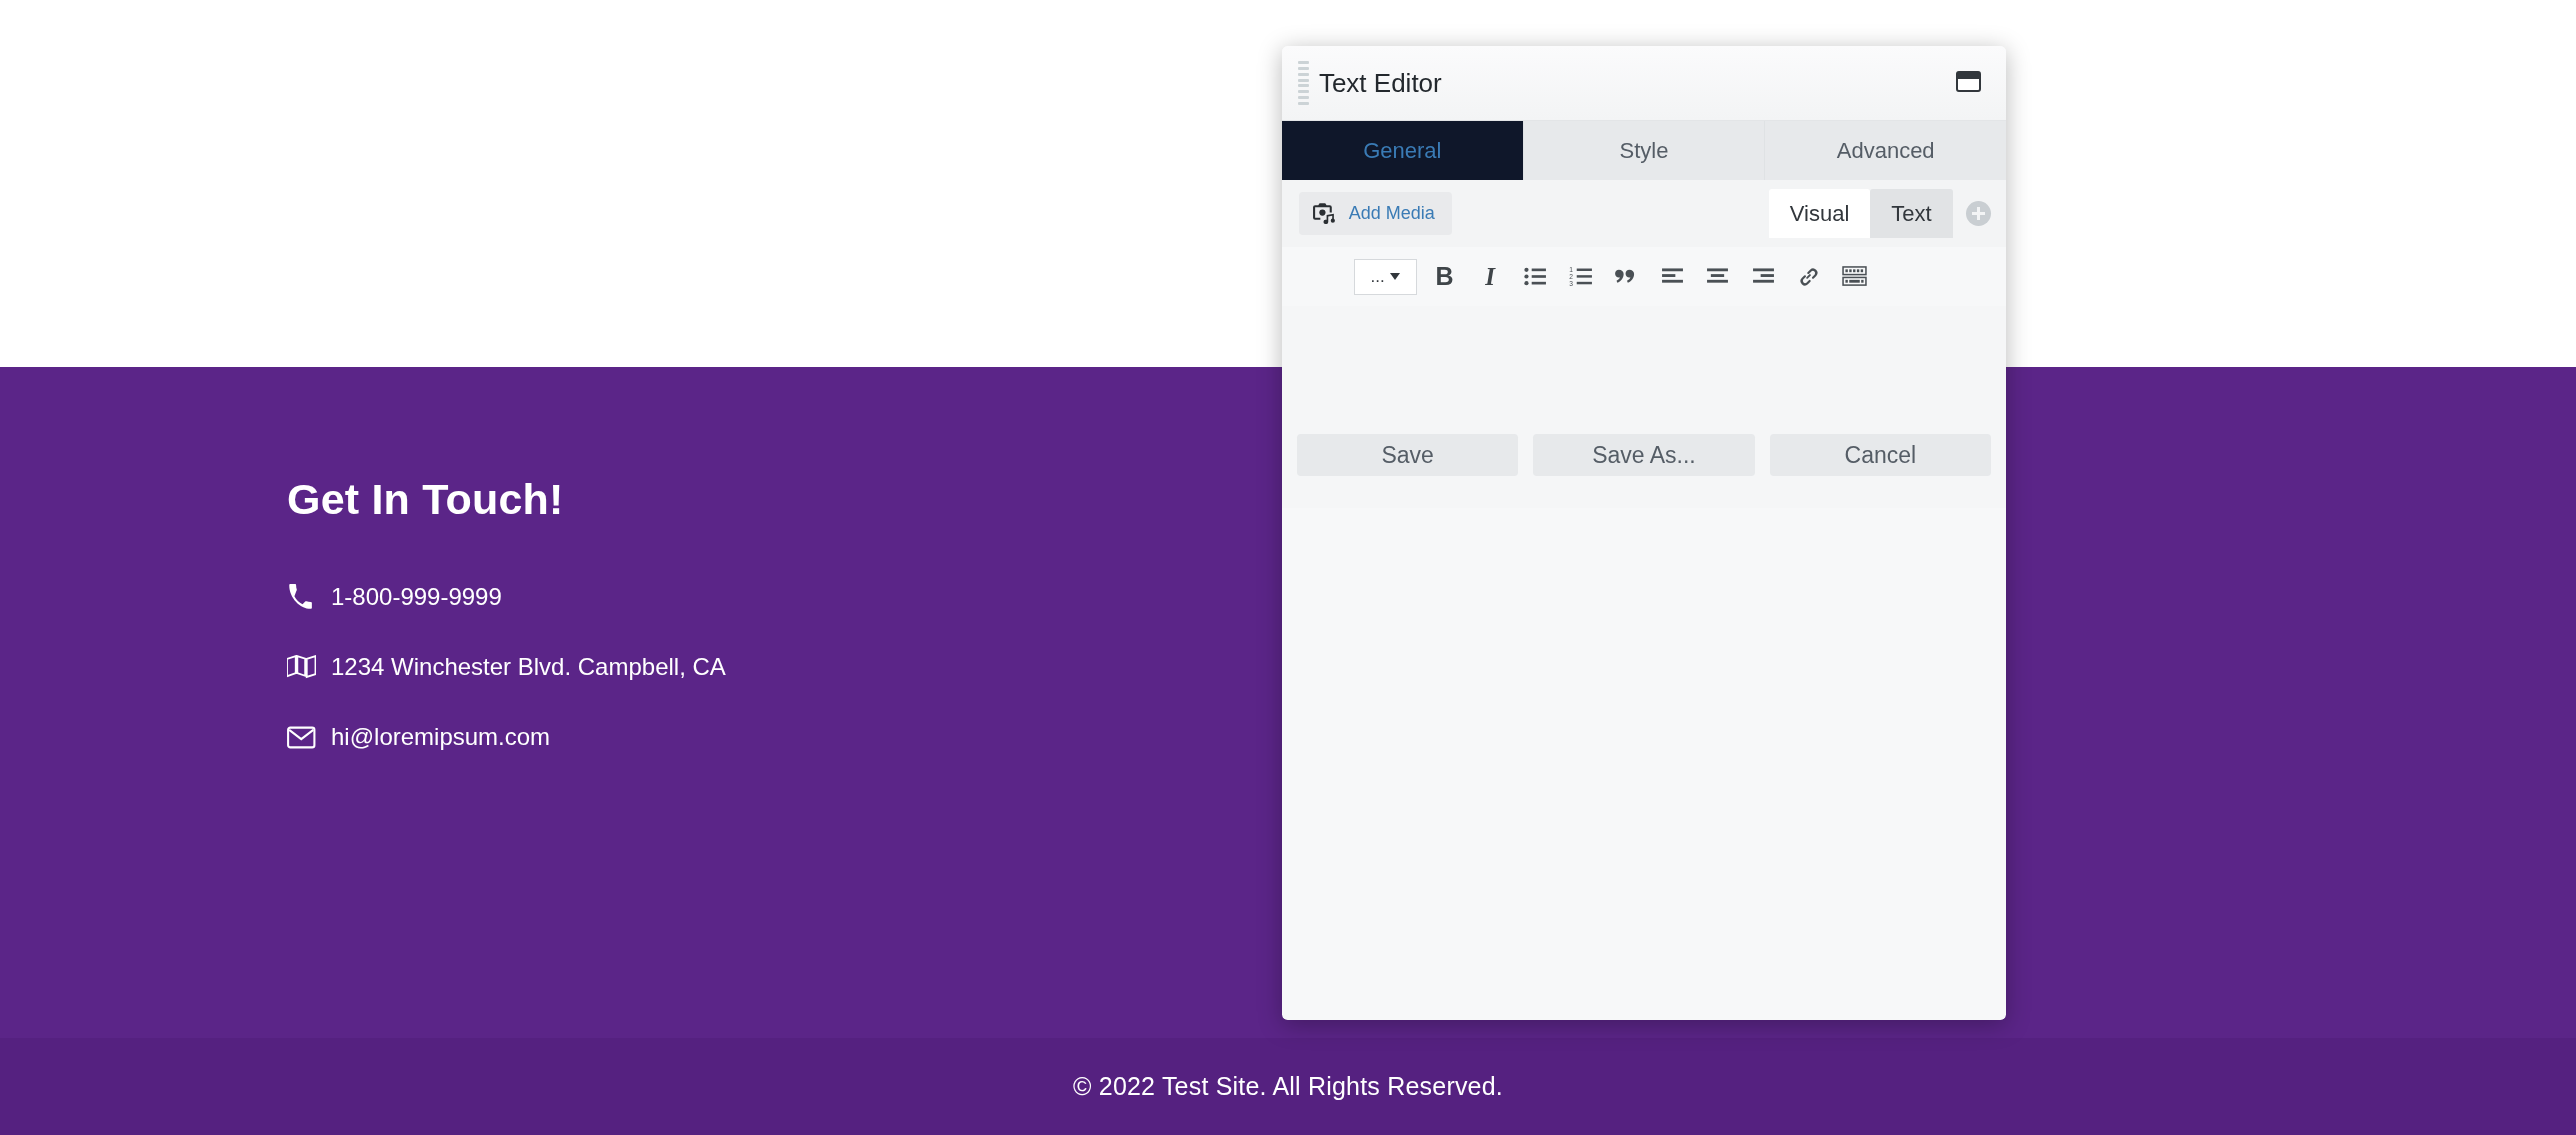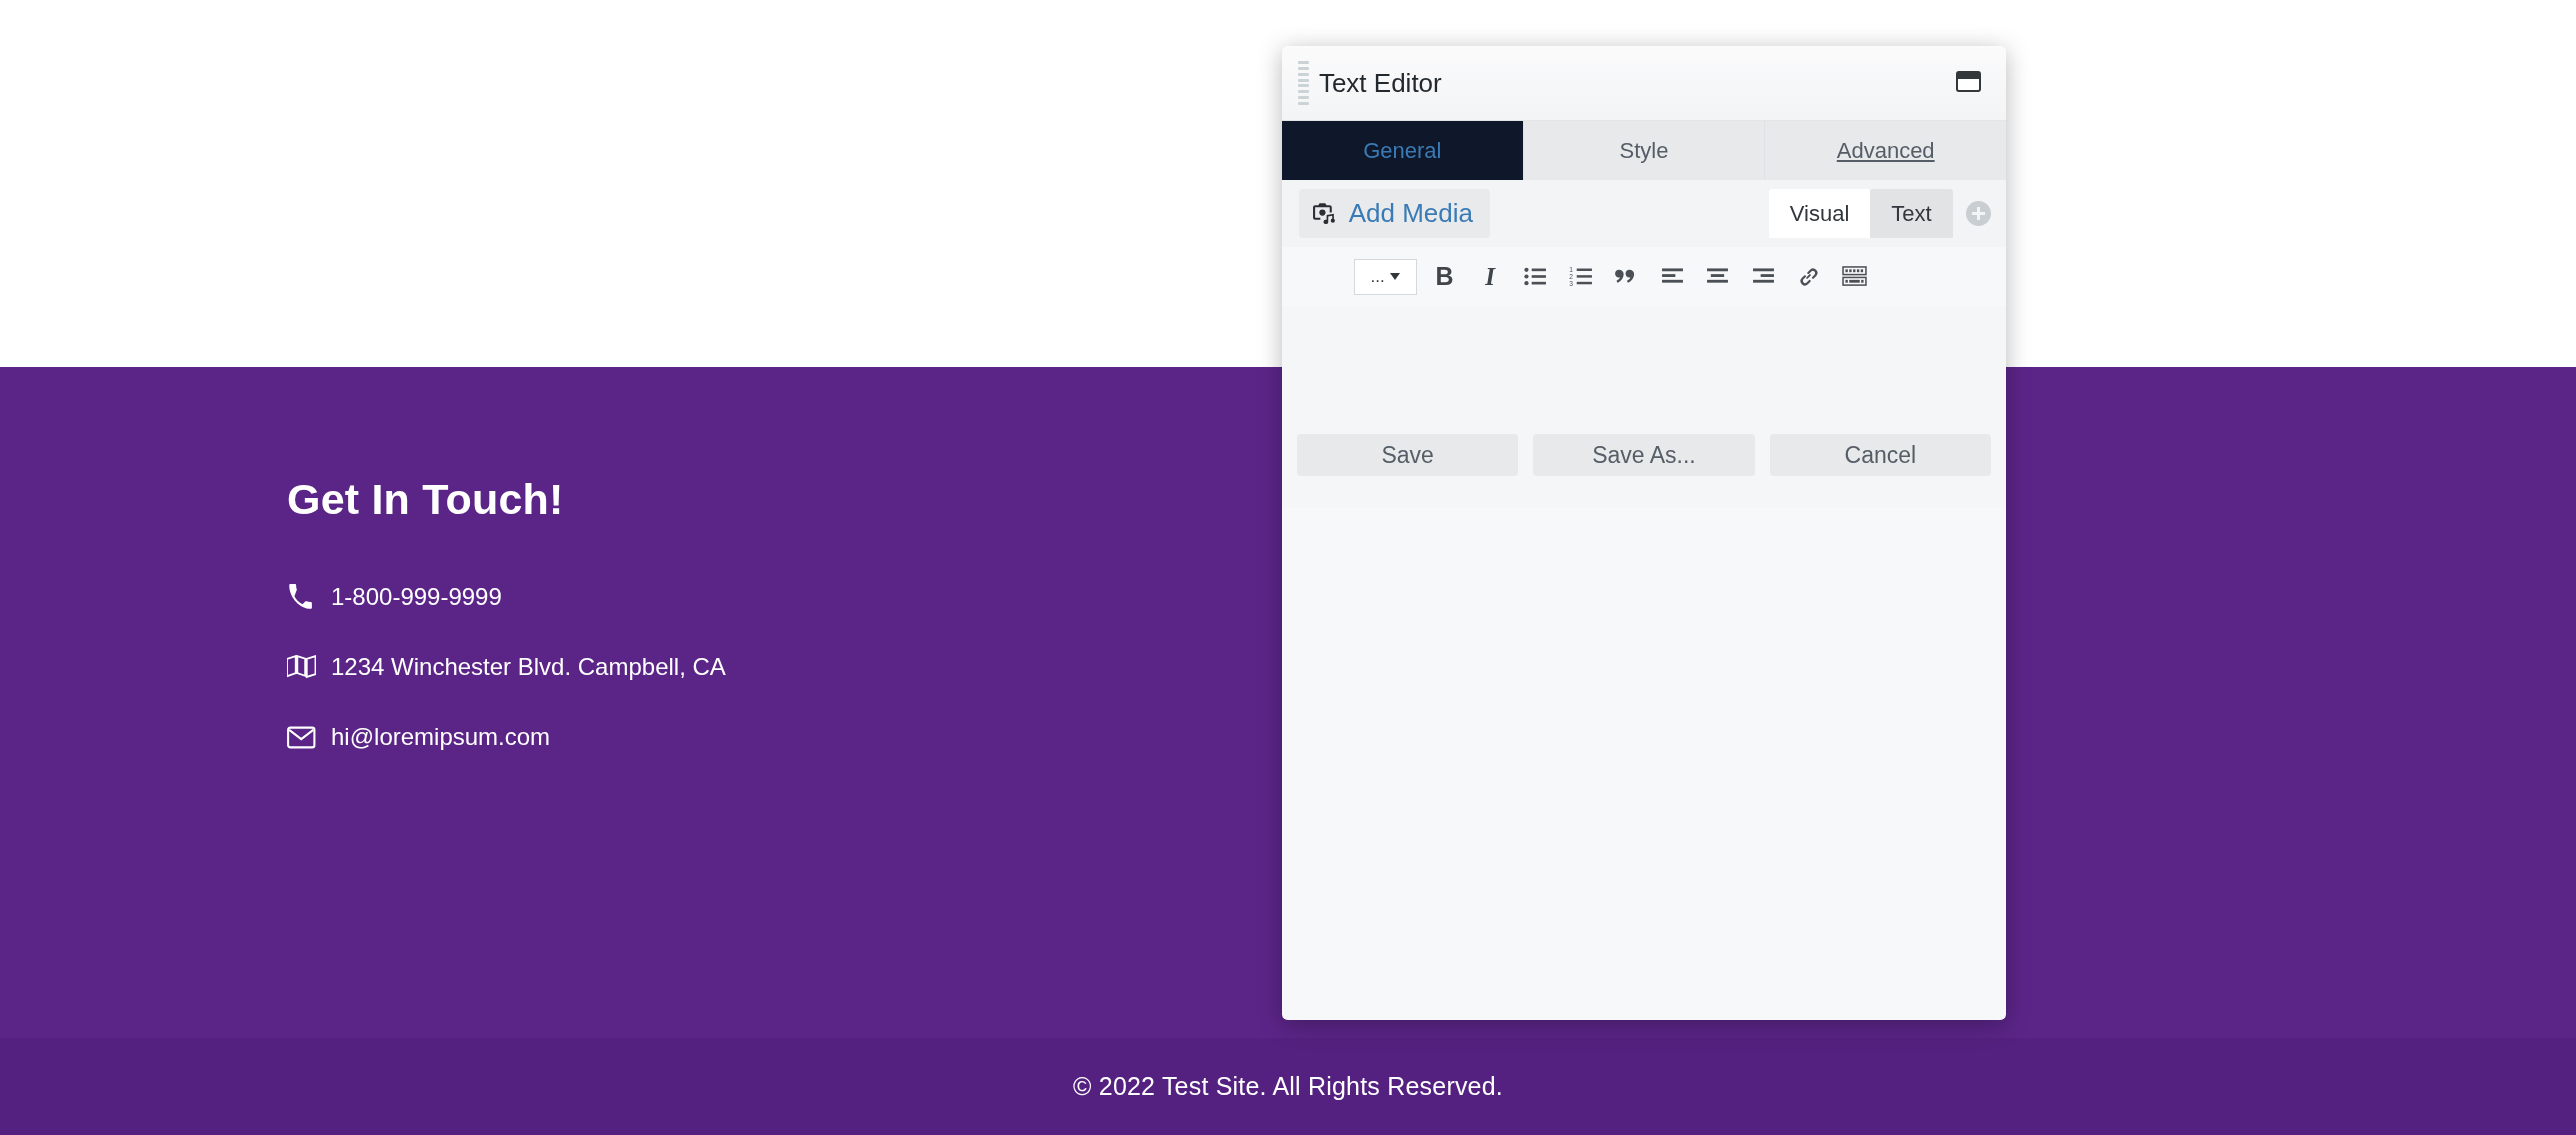--- a/index.html
+++ b/index.html
@@ -92,38 +92,38 @@
   }
 
   .tabs { display: flex; height: 59px; min-height: 59px; background: #e7e9eb; }
   .tab {
     flex: 1;
     display: flex; align-items: center; justify-content: center;
     font-size: 22px; color: #555d66;
     cursor: pointer;
     border-right: 1px solid #dfe2e4;
   }
-  .tab:last-child { border-right: none; text-decoration: underline; }
+  .tab:last-child { border-right: none; }
   .tab.active { background: #0f172a; color: #3a7bb5; }
 
   .media-bar {
     height: 67px; min-height: 67px;
     background: #f3f4f5;
     display: flex; align-items: center;
     padding: 0 15px 0 17px;
     position: relative;
   }
   .add-media {
     display: flex; align-items: center; gap: 11.4px;
     background: #e9eaec;
     border-radius: 3.8px;
     padding: 8.6px 17px 8.6px 13.3px;
     cursor: pointer;
   }
-  .add-media .amtext { color: #3a7bb5; font-size: 26px; }
+  .add-media .amtext { color: #3a7bb5; font-size: 18px; }
   .media-right { margin-left: auto; display: flex; align-items: center; }
   .vt-tab {
     font-size: 22px; color: #32373c;
     padding: 11.4px 21px;
     cursor: pointer;
     border-radius: 2.9px 2.9px 0 0;
   }
   .vt-tab.visual { background: #ffffff; }
   .vt-tab.text { background: #e1e3e5; }
   .plus-circle {

